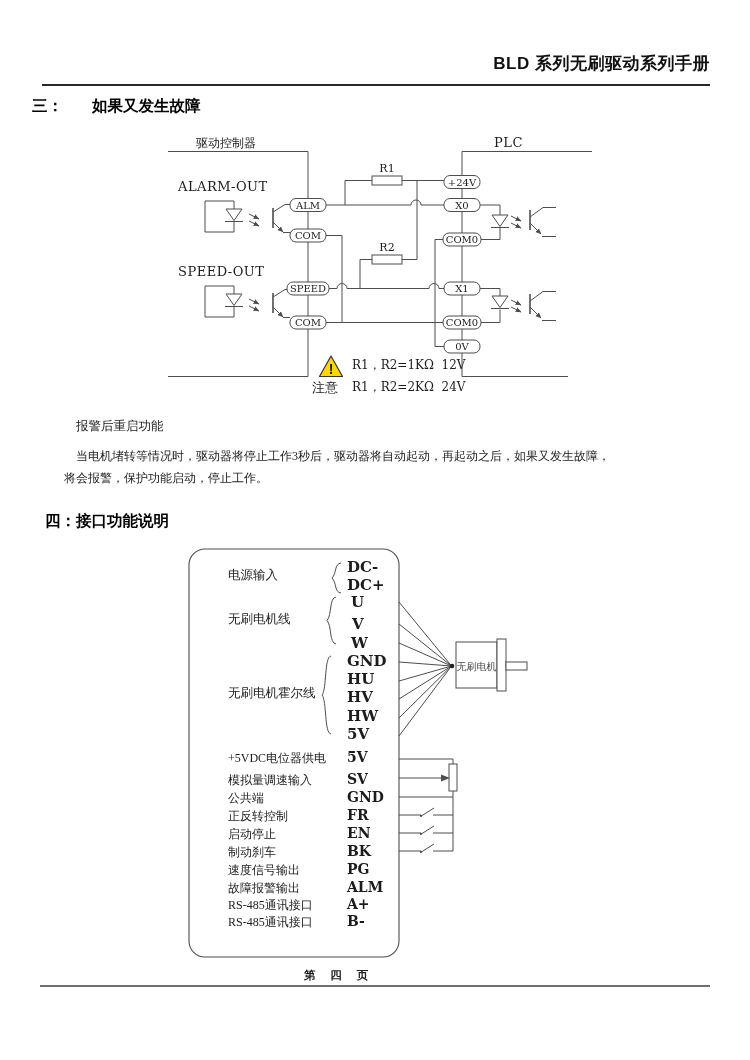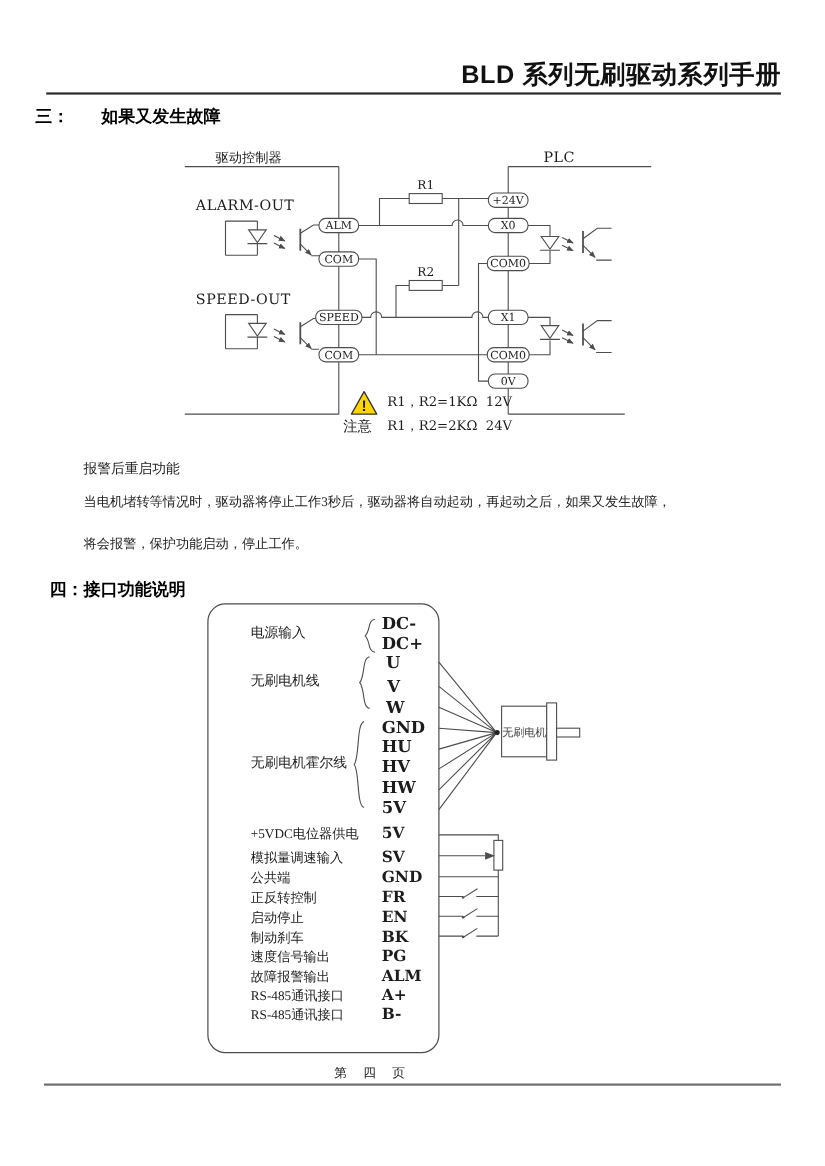--- a/index.html
+++ b/index.html
@@ -1,32 +1,32 @@
 <!DOCTYPE html>
 <html><head>
 <meta charset="utf-8">
 <style>
   html,body{margin:0;padding:0;}
   body{width:750px;height:1060px;position:relative;background:#ffffff;overflow:hidden;
        font-family:"Liberation Serif",serif;color:#1c1c1c;}
   .abs{position:absolute;}
   .hdr-title{top:52px;right:40px;font-family:"Liberation Sans",sans-serif;
-             font-weight:600;font-size:23px;color:#111;letter-spacing:.5px;}
+             font-weight:600;font-size:17px;color:#111;letter-spacing:.5px;}
   .hdr-rule{top:84px;left:42px;width:668px;height:2px;background:#2a2a2a;}
   .sec-head{font-family:"Liberation Sans",sans-serif;font-weight:bold;font-size:15.5px;color:#000;}
   .s3-num{top:96px;left:32px;}
   .s3-txt{top:96px;left:92px;}
-  .s4-head{top:526px;left:45px;}
+  .s4-head{top:511px;left:45px;}
   .note{font-size:12px;color:#222;}
   .note-title{top:418px;left:76px;font-size:12.5px;}
   .note-1{top:448px;left:76px;}
-  .note-2{top:470px;left:76px;margin-top:16px;}
+  .note-2{top:470px;left:64px;}
   .ftr-line{top:985px;left:40px;width:670px;height:2px;background:#6e6e6e;}
   .ftr-text{top:968px;left:0;width:678px;text-align:center;font-size:11.5px;
-            letter-spacing:6px;color:#222;}
+            letter-spacing:6px;color:#222;font-weight:bold;}
   svg{position:absolute;left:0;}
   .wire{stroke:#4d4d4d;stroke-width:1;fill:none;}
   .wire15{stroke:#4d4d4d;stroke-width:1.6;fill:none;}
   .cap{fill:#ffffff;stroke:#4d4d4d;stroke-width:1;}
   .box{fill:none;stroke:#4d4d4d;stroke-width:1.1;}
   .part{fill:#ffffff;stroke:#4d4d4d;stroke-width:1;}
   text{fill:#1c1c1c;}
   .t-cjk{font-family:"Liberation Serif",serif;font-size:12px;}
   .t-lat{font-family:"DejaVu Serif",serif;font-size:13px;letter-spacing:.5px;}
   .t-cap{font-family:"DejaVu Serif",serif;font-size:10px;text-anchor:middle;}

